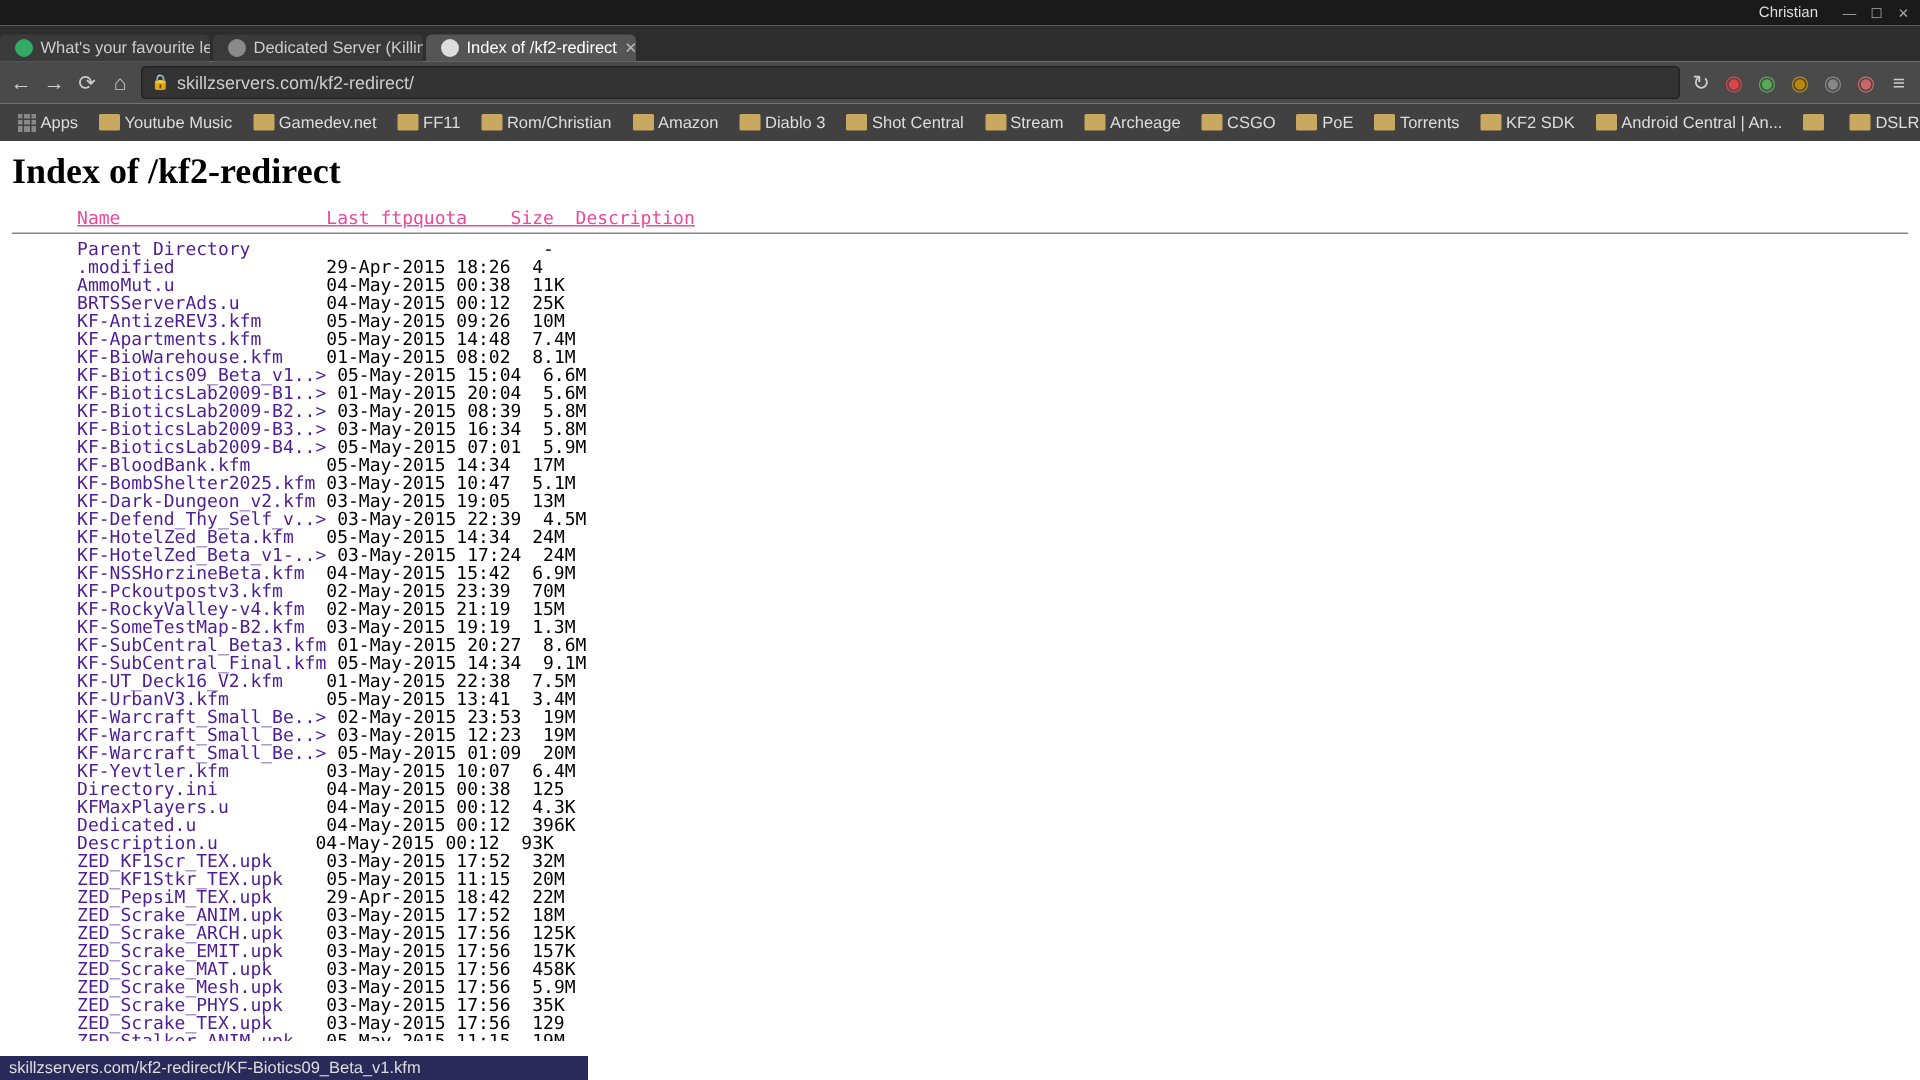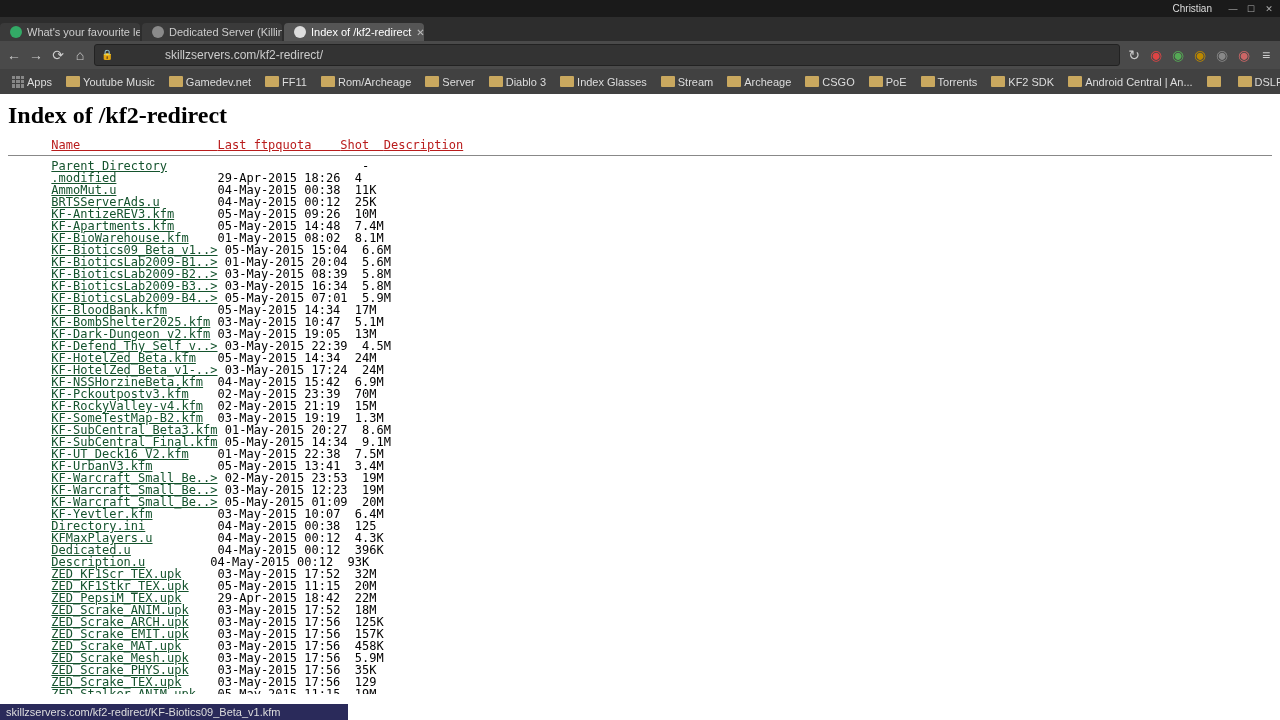--- a/index.html
+++ b/index.html
@@ -58,21 +58,21 @@
   background: #333;
   border: 1px solid #222;
   border-radius: 3px;
   height: 22px;
   display: flex;
   align-items: center;
   padding: 0 6px;
   gap: 5px;
 }
 .addr-icon { width: 12px; height: 12px; color:#7a7; font-size:10px; }
-.addr-text { color: #ccc; font-size: 12px; font-family: Arial; flex:1;margin-left:47px; }
+.addr-text { color: #ccc; font-size: 12px; font-family: Arial; flex:1; }
 
 .bookmarks-bar {
   background: #414141;
   height: 25px;
   display: flex;
   align-items: center;
   padding: 0 6px;
   gap: 2px;
   overflow: hidden;
 }
@@ -81,33 +81,33 @@
 .bm .apps { width: 12px; height: 12px; display:grid; grid-template-columns:1fr 1fr 1fr; gap:1px; }
 .bm .apps span { background:#888; }
 
 .content {
   padding: 8px;
   height: 600px;
   overflow-y: auto;
 }
 h1 { font-size: 24px; font-weight: bold; margin-bottom: 10px; }
 pre { font-family: monospace; font-size: 12px; line-height: 1.0; white-space: pre; }
-pre a { color: #14532d; text-decoration: underline; }
-.header-row { text-decoration: underline; color: #b91c1c; }
+pre a { color: #4c1d95; }
+.header-row { text-decoration: underline; color: #ec4899; }
 hr { border: none; border-top: 1px solid #888; margin: 4px 0; }
 
 .status-bar {
   position: fixed;
   bottom: 0; left: 0;
   background: #2a2a5a;
   color: #ddd;
   font-size: 11px;
   font-family: Arial;
   padding: 2px 6px;
-  width: 348px;
+  width: 392px;
 }
 </style>
 </head>
 <body>
 
 <div class="window-chrome">
   <span></span>
   <div style="display:flex; align-items:center; gap:8px;">
     <span class="window-user">Christian</span>
     <div class="window-controls">
@@ -174,33 +174,33 @@
     <div class="bm">
       <div class="fld"></div>
       <span>Gamedev.net</span>
     </div>
     <div class="bm">
       <div class="fld"></div>
       <span>FF11</span>
     </div>
     <div class="bm">
       <div class="fld"></div>
-      <span>Rom/Archeage</span>
-    </div>
-    <div class="bm">
-      <div class="fld"></div>
-      <span>Server</span>
+      <span>Rom/Christian</span>
+    </div>
+    <div class="bm">
+      <div class="fld"></div>
+      <span>Amazon</span>
     </div>
     <div class="bm">
       <div class="fld"></div>
       <span>Diablo 3</span>
     </div>
     <div class="bm">
       <div class="fld"></div>
-      <span>Index Glasses</span>
+      <span>Shot Central</span>
     </div>
     <div class="bm">
       <div class="fld"></div>
       <span>Stream</span>
     </div>
     <div class="bm">
       <div class="fld"></div>
       <span>Archeage</span>
     </div>
     <div class="bm">
@@ -228,21 +228,21 @@
       <span></span>
     </div>
     <div class="bm">
       <div class="fld"></div>
       <span>DSLReports Home : ...</span>
     </div>
   </div>
 
 <div class="content">
   <h1>Index of /kf2-redirect</h1>
-  <pre id="listing">      <a class="header-row">Name                   </a><a class="header-row">Last ftpquota    </a><a class="header-row">Shot  </a><a class="header-row">Description</a>
+  <pre id="listing">      <a class="header-row">Name                   </a><a class="header-row">Last ftpquota    </a><a class="header-row">Size  </a><a class="header-row">Description</a>
 <hr><span>      <a>Parent Directory</a>                           -   
       <a>.modified</a>              29-Apr-2015 18:26  4   
       <a>AmmoMut.u</a>              04-May-2015 00:38  11K 
       <a>BRTSServerAds.u</a>        04-May-2015 00:12  25K 
       <a>KF-AntizeREV3.kfm</a>      05-May-2015 09:26  10M 
       <a>KF-Apartments.kfm</a>      05-May-2015 14:48  7.4M
       <a>KF-BioWarehouse.kfm</a>    01-May-2015 08:02  8.1M
       <a>KF-Biotics09_Beta_v1..&gt;</a> 05-May-2015 15:04  6.6M
       <a>KF-BioticsLab2009-B1..&gt;</a> 01-May-2015 20:04  5.6M
       <a>KF-BioticsLab2009-B2..&gt;</a> 03-May-2015 08:39  5.8M

